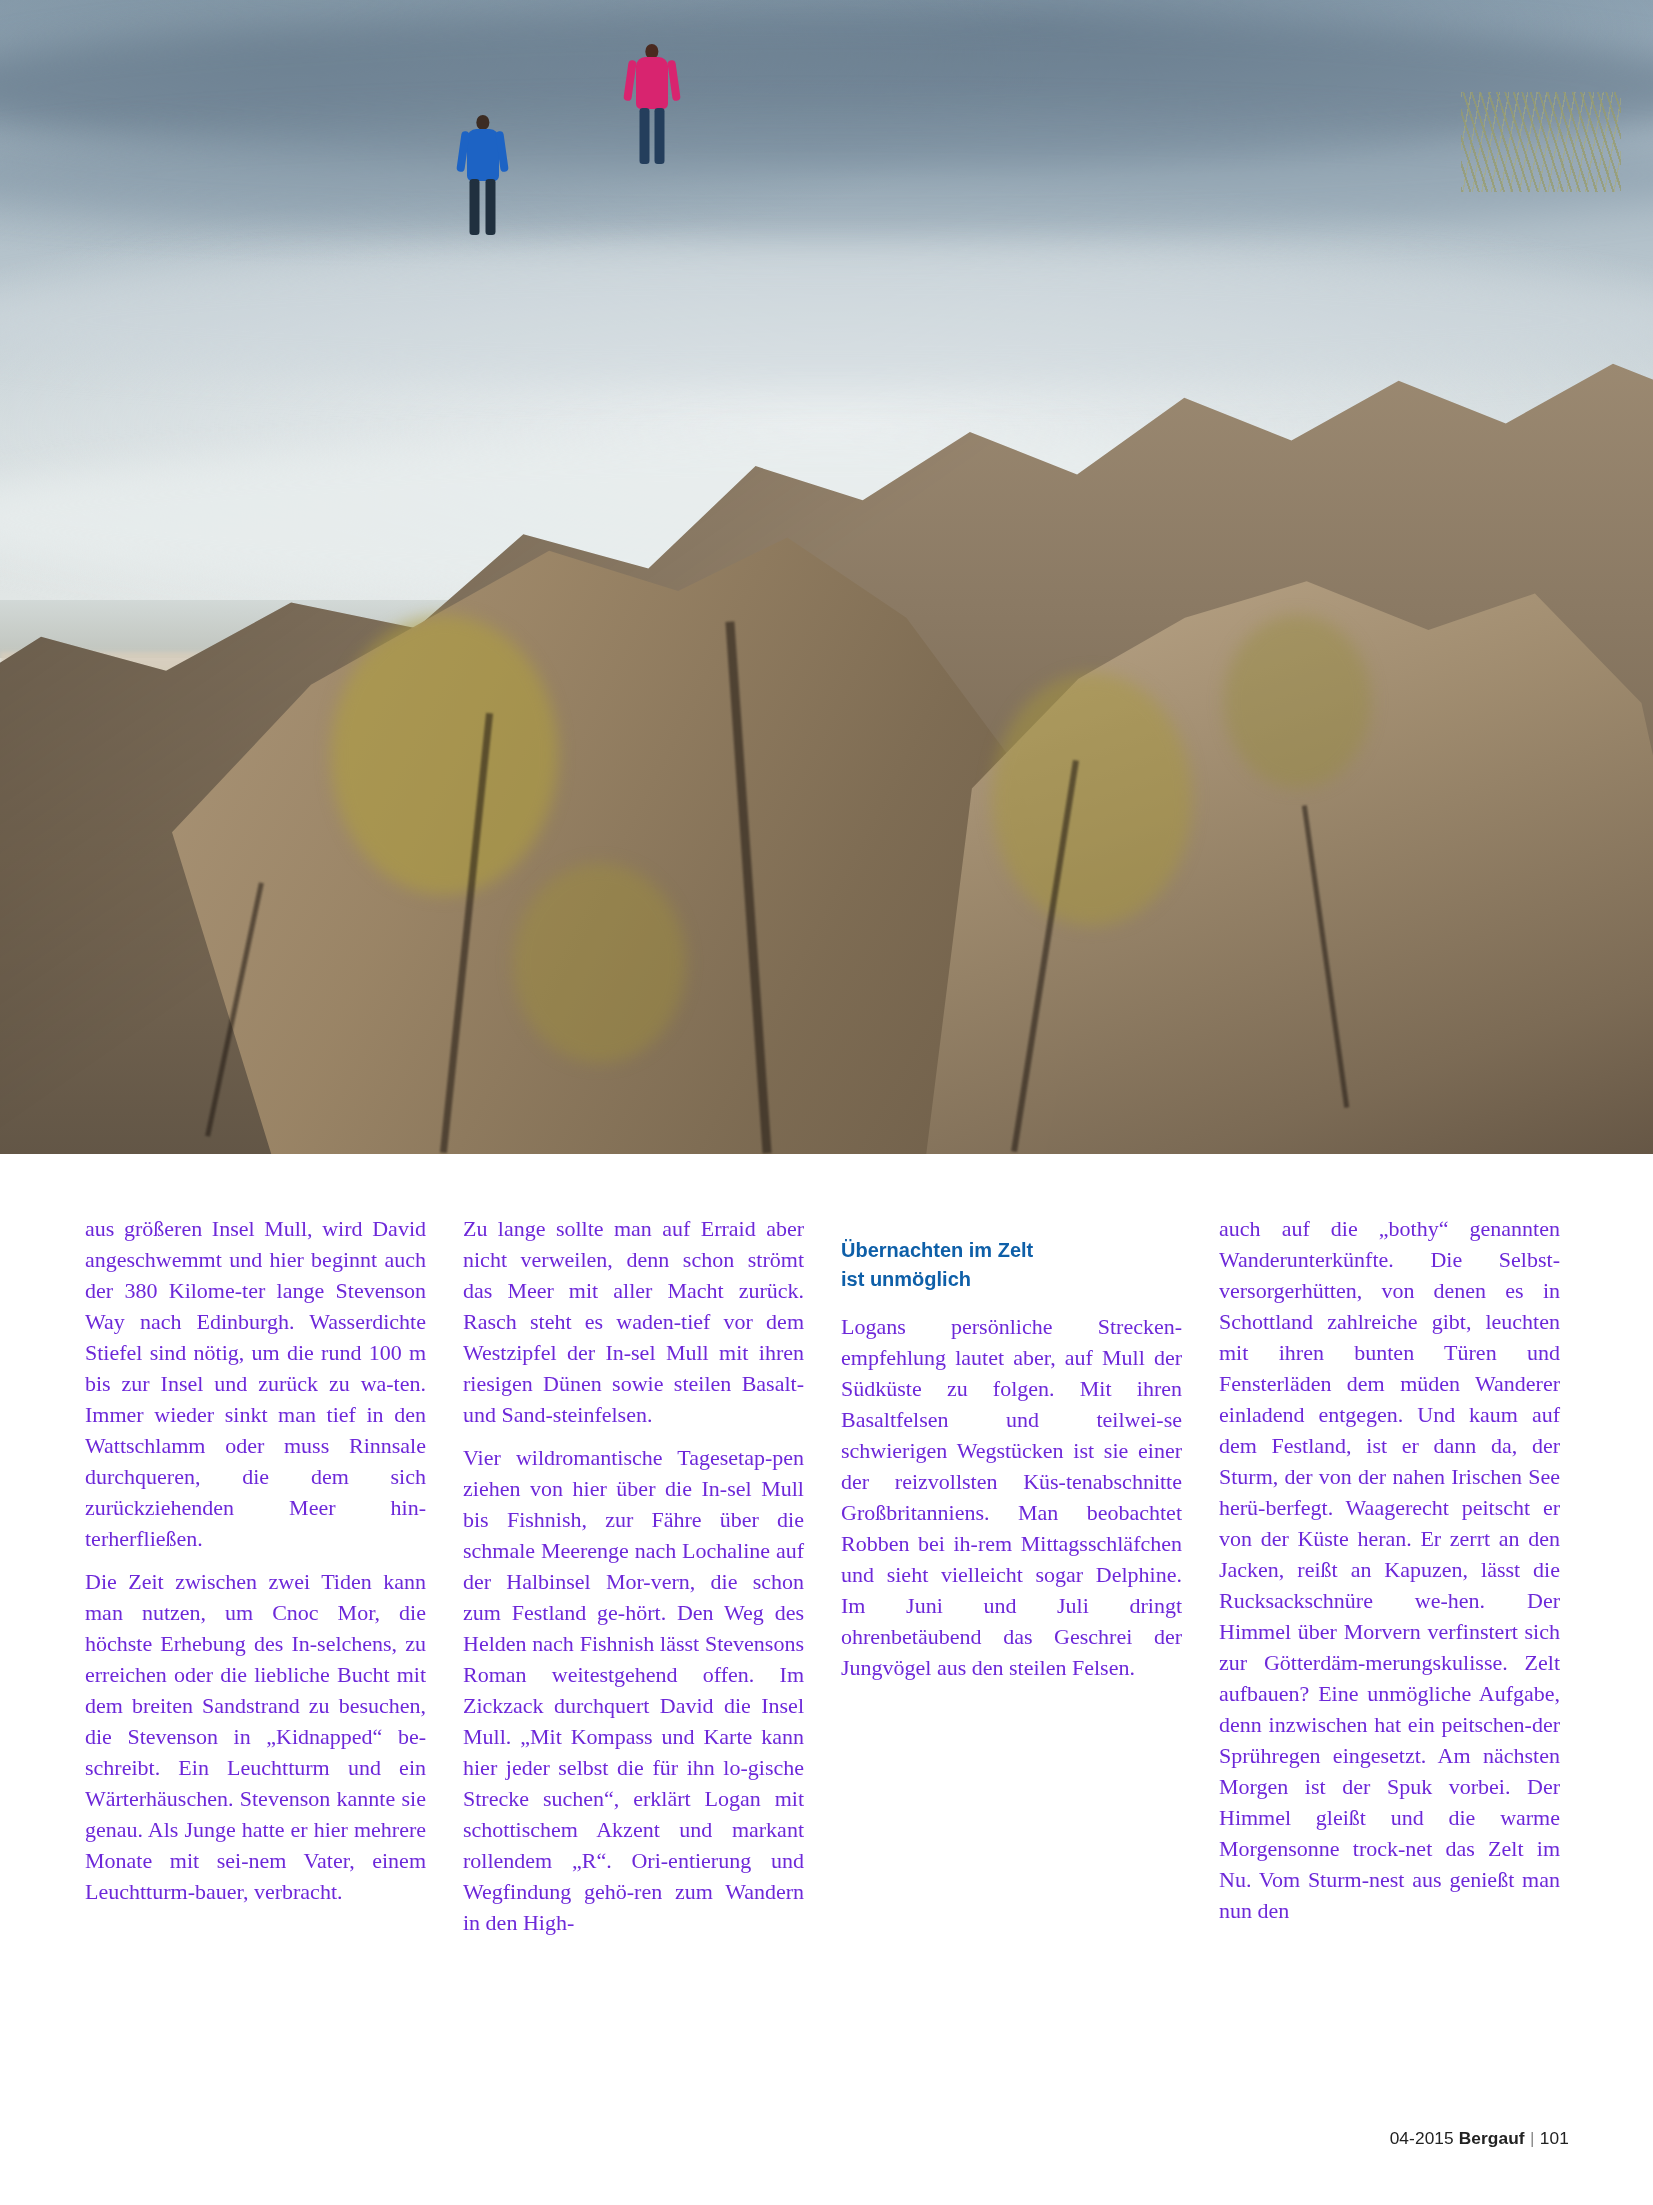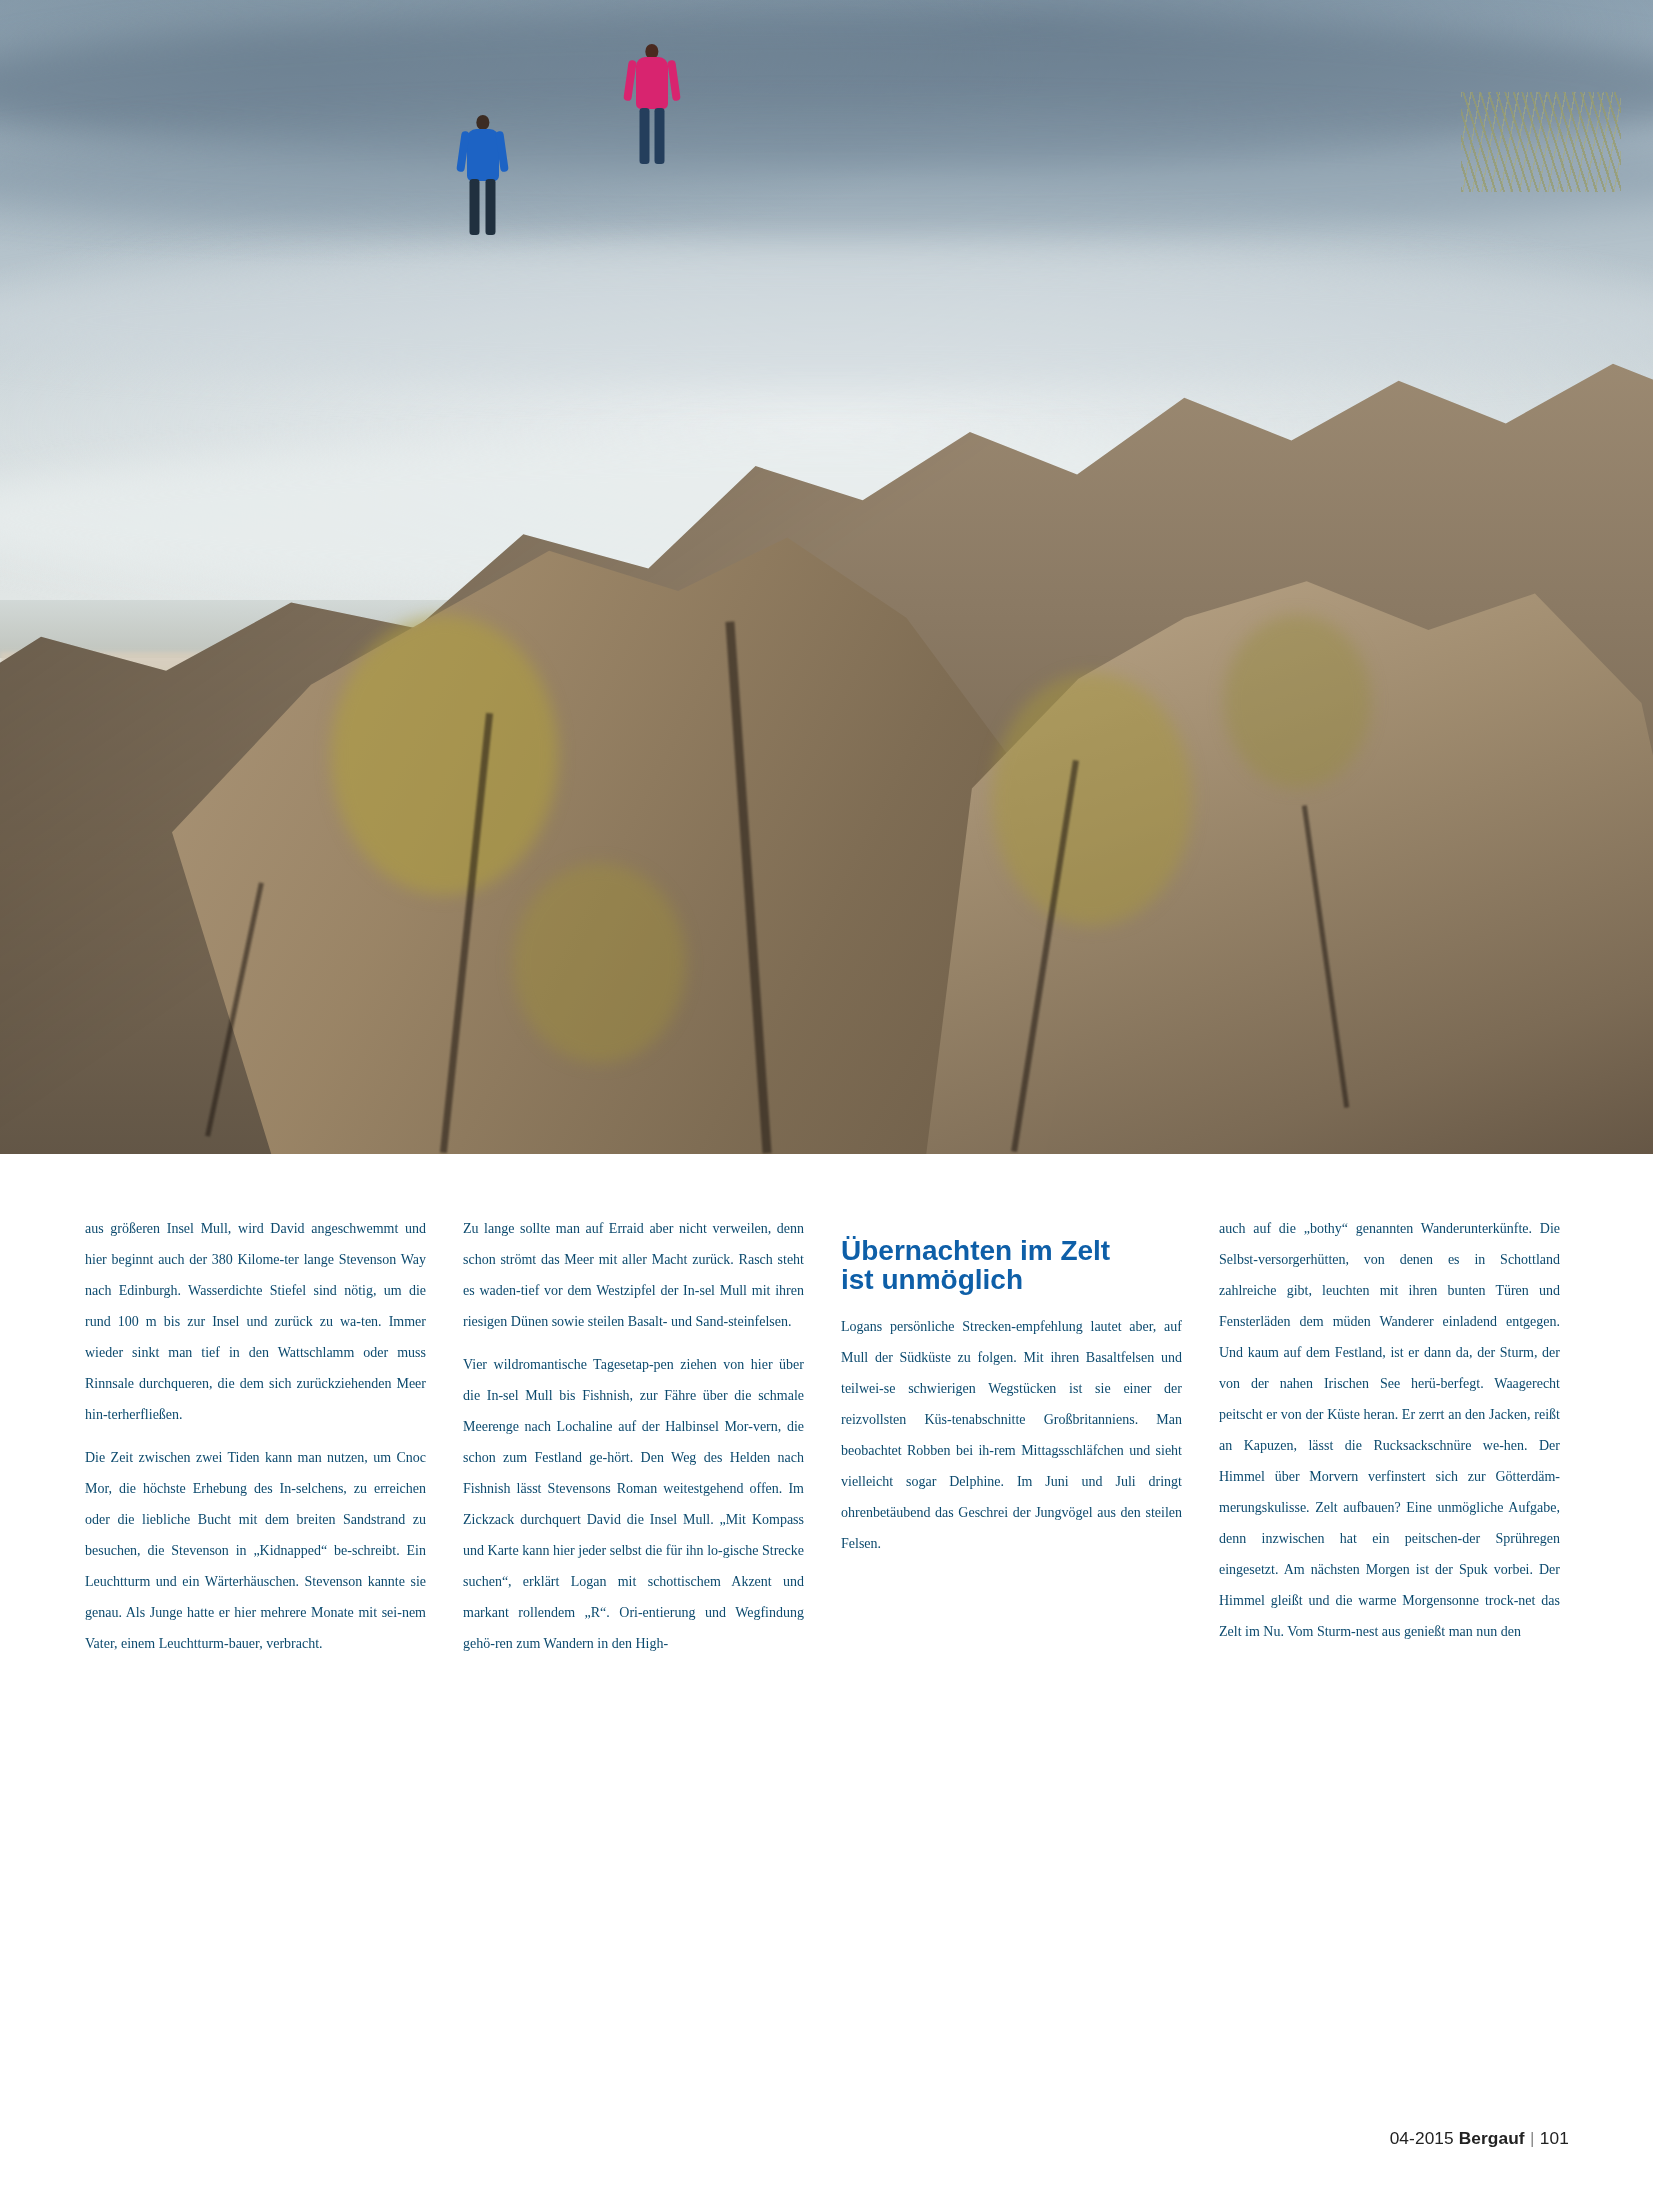--- a/index.html
+++ b/index.html
@@ -179,33 +179,33 @@
     top: 59px;
     width: 1487px;
     display: flex;
     gap: 37px;
   }
   .col {
     width: 341px;
   }
   p {
     margin: 0;
-    font-size: 14px;
+    font-size: 22px;
     line-height: 31px;
     text-align: justify;
     text-justify: inter-word;
     hyphens: manual;
-    color: #0c4a6e;
+    color: #6d28d9;
   }
   p + p { margin-top: 12px; }
   .subhead {
     color: #0e5fa8;
     font-family: "Liberation Sans", sans-serif;
     font-weight: bold;
-    font-size: 28px;
+    font-size: 20px;
     line-height: 29px;
     margin: 23px 0 17.3px 0;
     text-align: left;
   }
   .folio {
     position: absolute;
     right: 85px;
     bottom: 57px;
     font-family: "Liberation Sans", sans-serif;
     font-size: 17.3px;

